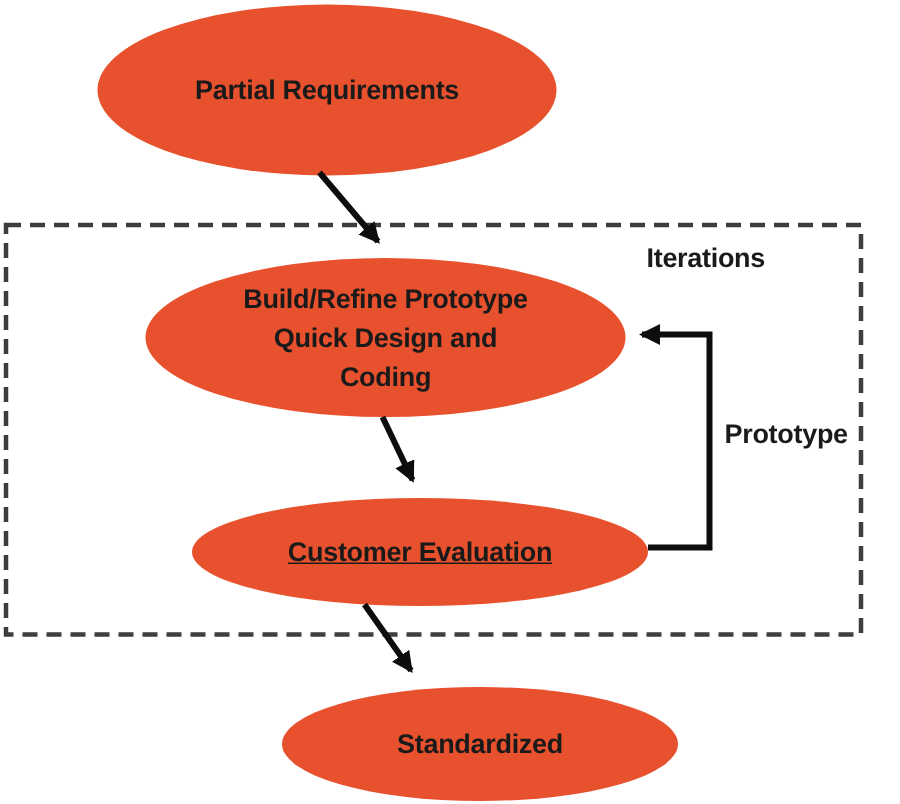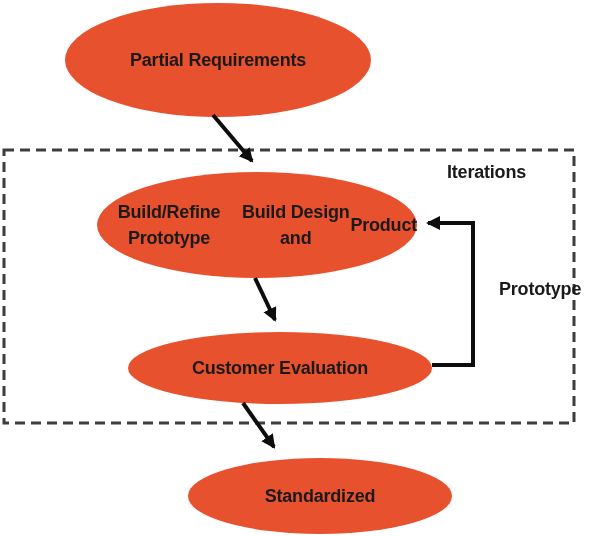--- a/index.html
+++ b/index.html
@@ -13,39 +13,38 @@
     height: 536px;
     background: var(--background, #ffffff);
     font-family: "Liberation Sans", sans-serif;
     overflow: hidden;
   }
   .ellipse {
     position: absolute;
     border-radius: 50%;
     background: var(--node-fill, #E8512D);
     display: flex;
-    flex-direction: row;
+    flex-direction: column;
     align-items: center;
     justify-content: center;
     text-align: center;
     color: var(--text, #1a1a1a);
     font-weight: bold;
     font-size: 18px;
     line-height: 26px;
     letter-spacing: -0.2px;
   }
   .ellipse span { display: block; }
   .float-label {
     position: absolute;
     font-weight: bold;
     font-size: 18px;
     color: var(--text, #1a1a1a);
     letter-spacing: -0.2px;
     white-space: nowrap;
-    margin-left: 16px;
   }
   svg.overlay {
     position: absolute;
     left: 0;
     top: 0;
     pointer-events: none;
   }
   .edge {
     stroke: var(--arrow, #0d0d0d);
     stroke-width: 4;
@@ -63,25 +62,25 @@
 <body>
 
 <div class="stage">
 
   <div class="ellipse" style="left:65px; top:3px; width:306px; height:114px;">
     <span>Partial Requirements</span>
   </div>
 
   <div class="ellipse" style="left:97px; top:172px; width:320px; height:106px;">
     <span>Build/Refine Prototype</span>
-    <span>Build Design and</span>
-    <span>Product</span>
+    <span>Quick Design and</span>
+    <span>Coding</span>
   </div>
 
-  <div class="ellipse" style="left:128px; top:332px; width:304px; height:72px;">
+  <div class="ellipse" style="left:128px; top:332px; width:304px; height:72px;text-decoration:underline;">
     <span>Customer Evaluation</span>
   </div>
 
   <div class="ellipse" style="left:188px; top:458px; width:264px; height:76px;align-items:center;">
     <span>Standardized</span>
   </div>
 
   <svg class="overlay" width="600" height="536" viewBox="0 0 600 536">
     <defs>
       <marker id="ah" markerUnits="userSpaceOnUse" markerWidth="18" markerHeight="16" refX="12" refY="7" orient="auto">

